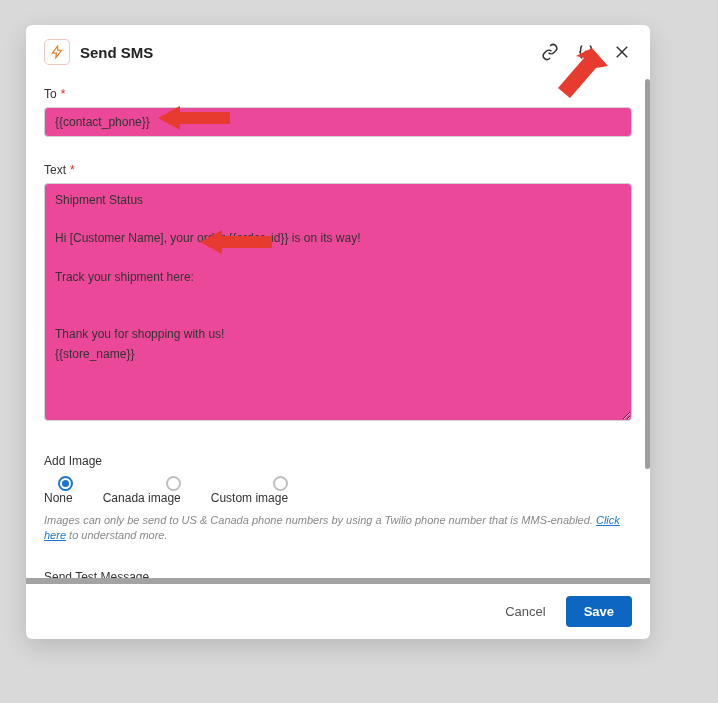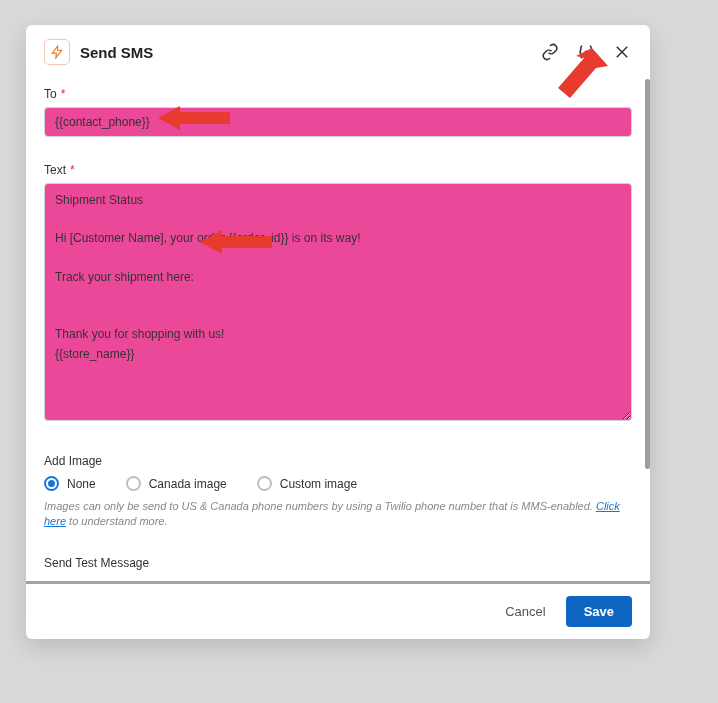--- a/index.html
+++ b/index.html
@@ -67,38 +67,38 @@
     background: #ec4899;
   }
   .textarea {
     height: 238px;
     line-height: 1.6;
     resize: both;
     white-space: pre-wrap;
   }
   .section-gap { height: 22px; }
   .radio-row { display: flex; align-items: center; gap: 30px; margin-top: 8px; }
-  .radio-item { display: flex; align-items: center; gap: 8px; cursor: pointer; }
+  .radio-item { display: flex; align-items: flex-end; cursor: pointer; flex-direction: column; }
   .radio-outer {
     width: 15px; height: 15px; border-radius: 50%;
     border: 2px solid #1976d2;
     display: flex; align-items: center; justify-content: center;
   }
   .radio-outer.unsel { border-color: #bfbfbf; }
   .radio-inner { width: 7px; height: 7px; border-radius: 50%; background: #1976d2; }
   .radio-label { font-size: 12px; color: #333; }
   .help-text { font-size: 11px; color: #888; font-style: italic; margin-top: 8px; line-height: 1.4; }
   .help-text a { color: #1976d2; font-style: italic; }
   .test-input {
     background: #f4f5f6;
     color: #bbb;
     margin-top: 6px;
   }
   .modal-footer {
-    border-top: 3px solid #a3a3a3;
+    border-top: 6px solid #a3a3a3;
     padding: 12px 18px;
     display: flex; justify-content: flex-end; align-items: center; gap: 14px;
   }
   .btn-cancel {
     background: none; border: none; color: #555; font-size: 13px; cursor: pointer;
     padding: 8px 6px;
   }
   .btn-save {
     background: #0d66c2; color: #fff; border: none; border-radius: 4px;
     padding: 8px 18px; font-size: 13px; font-weight: 600; cursor: pointer;

